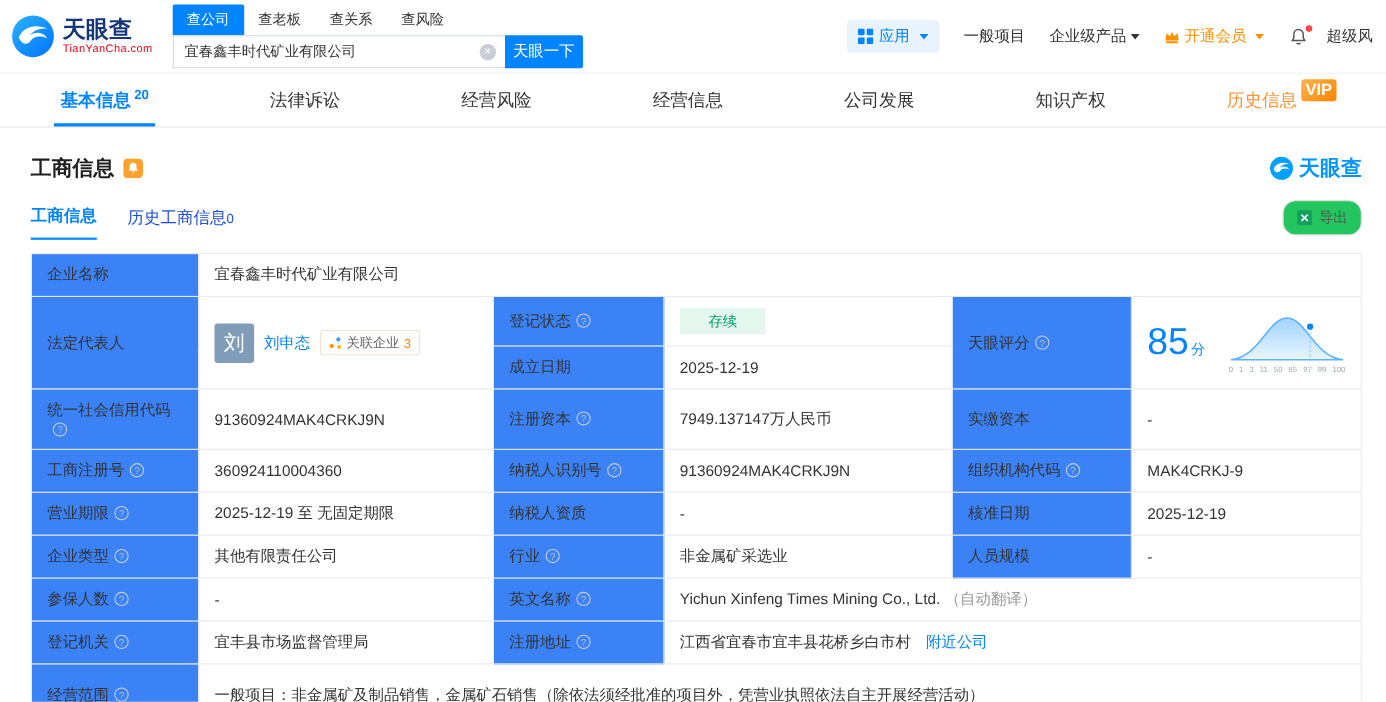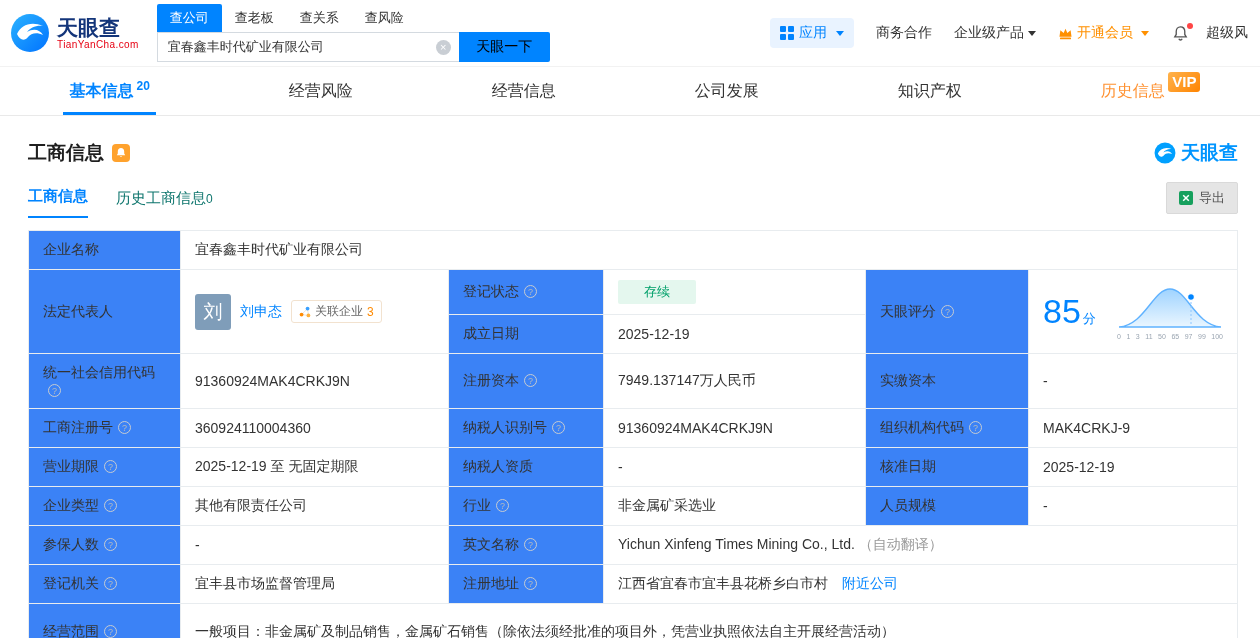--- a/index.html
+++ b/index.html
@@ -17,21 +17,21 @@
 
   .search-area { margin-left:18px; }
   .search-tabs { display:flex; align-items:flex-end; font-size:13px; color:#333; }
   .search-tab { padding:5px 13px; cursor:pointer;font-family:Liberation Mono, monospace; }
   .search-tab.active { background:#0084ff; color:#fff; border-radius:2px 2px 0 0; }
   .search-box { display:flex; height:30px; }
   .search-input-wrap { position:relative; width:302px; border:1px solid #d4dae0; border-right:none; display:flex; align-items:center; background:#fff; }
   .search-input { border:none; outline:none; width:100%; padding:0 30px 0 10px; font-size:13px; color:#333; background:transparent; }
   .clear-icon { position:absolute; right:8px; width:15px; height:15px; background:#c9ced4; border-radius:50%; color:#fff; font-size:11px; line-height:14px; text-align:center; cursor:pointer; }
   .clear-icon::before { content:"×"; }
-  .search-btn { width:91px; background:#0084ff; color:#000000; border:none; font-size:14px; border-radius:0 2px 2px 0; cursor:pointer; }
+  .search-btn { width:71px; background:#0084ff; color:#ffffff; border:none; font-size:14px; border-radius:0 2px 2px 0; cursor:pointer; }
 
   .top-right { margin-left:auto; display:flex; align-items:center; }
   .apps-btn { display:flex; align-items:center; gap:5px; background:#e9f3ff; color:#0084ff; padding:6px 10px; border-radius:4px; font-size:14px; cursor:pointer; }
   .top-link { margin-left:22px; font-size:14px; color:#333; display:flex; align-items:center; cursor:pointer; }
   .vip-link { margin-left:22px; color:#ff9000; display:flex; gap:4px; font-size:14px; align-items:center; cursor:pointer; }
   .caret { width:0; height:0; border:4px solid transparent; border-top:5px solid currentColor; margin-top:5px; margin-left:4px; }
   .bell-wrap { margin-left:22px; position:relative; cursor:pointer; line-height:0; }
   .red-dot { position:absolute; top:-1px; right:-3px; width:6px; height:6px; background:#ff4545; border-radius:50%; }
   .super-link { margin-left:16px; white-space:nowrap; overflow:hidden; max-width:52px; }
 
@@ -45,24 +45,24 @@
   .vip-tag { position:absolute; top:5px; right:-4px; background:linear-gradient(135deg,#ffb34d,#ff8400); color:#fff; font-size:15px; font-weight:bold; padding:1px 4px; border-radius:3px; line-height:1.2; }
 
   
   .section-head { display:flex; align-items:center; margin:24px 22px 0 28px; }
   .section-title { font-size:19px; font-weight:bold; color:#1f1f1f; }
   .bell-badge { margin-left:8px; line-height:0; cursor:pointer; }
   .watermark { margin-left:auto; display:flex; align-items:center; gap:5px; }
   .watermark-text { color:#0095ff; font-size:19px; font-weight:bold; }
 
   .subtabs { display:flex; align-items:flex-end; margin:16px 22px 0 28px; }
-  .subtab { font-size:15px; color:#0f766e; margin-right:28px; padding-bottom:10px; cursor:pointer; }
+  .subtab { font-size:15px; color:#1d4ed8; margin-right:28px; padding-bottom:10px; cursor:pointer; }
   .subtab.active { color:#0084ff; font-weight:bold; border-bottom:2px solid #0084ff; }
   .sub-count { font-size:12px; }
-  .export-btn { margin-left:auto; display:flex; align-items:center; gap:6px; border:1px solid #d9d9d9; border-radius:2px; padding:6px 12px; font-size:13px; color:#555; background:#e5e5e5; cursor:pointer; margin-bottom:4px; }
+  .export-btn { margin-left:auto; display:flex; align-items:center; gap:6px; border:1px solid #d9d9d9; border-radius:12px; padding:6px 12px; font-size:13px; color:#555; background:#22c55e; cursor:pointer; margin-bottom:4px; }
 
   
   .info-table { table-layout:fixed; border-collapse:collapse; width:1210px; margin:12px 22px 0 28px; font-size:14px; }
   .info-table td { border:1px solid #e8ecef; padding:10px 14px; color:#333; vertical-align:middle; }
   td.lbl { background:#3b82f6; }
   .help { display:inline-block; width:13px; height:13px; border:1px solid #c6cbd1; border-radius:50%; color:#b3b9bf; font-size:9px; line-height:12px; text-align:center; margin-left:5px; vertical-align:1px; cursor:pointer; }
   .help::before { content:"?"; }
   .status-badge { display:inline-block; background:#e4f7ee; color:#00a06a; padding:3px 26px; font-size:13px; border-radius:2px; }
   .rep { display:flex; align-items:center; gap:9px; }
   .avatar { width:36px; height:36px; background:#7f9db9; color:#fff; font-size:19px; display:flex; align-items:center; justify-content:center; border-radius:3px; cursor:pointer; }
@@ -122,21 +122,21 @@
     <div class="apps-btn">
       <svg width="14" height="14" viewBox="0 0 14 14">
         <rect x="0" y="0" width="6" height="6" rx="1" fill="#0084ff"></rect>
           <rect x="8" y="0" width="6" height="6" rx="1" fill="#0084ff"></rect>
         <rect x="0" y="8" width="6" height="6" rx="1" fill="#0084ff"></rect>
           <rect x="8" y="8" width="6" height="6" rx="1" fill="#0084ff"></rect>
       </svg>
       <span>应用</span>
       <span class="caret"></span>
     </div>
-    <a class="top-link">商务合作</a>
+    <a class="top-link">一般项目</a>
     <a class="top-link">
       <span>企业级产品</span>
       <span class="caret"></span>
     </a>
     <a class="vip-link">
       <svg width="15" height="13" viewBox="0 0 16 14">
         <path d="M1.5 10.5 L2.5 3.5 L6 6.5 L8 2 L10 6.5 L13.5 3.5 L14.5 10.5 Z" fill="#ff9000"></path>
         <rect x="2" y="11.4" width="12" height="1.8" rx="0.9" fill="#ff9000"></rect>
       </svg>
       <span>开通会员</span>
@@ -150,20 +150,23 @@
       <span class="red-dot"></span>
     </div>
     <a class="top-link super-link">超级风</a>
   </div>
 </header>
 
 <nav class="nav">
   <div class="nav-tab active">
     <span>基本信息</span>
     <span class="nav-count">20</span>
+  </div>
+  <div class="nav-tab">
+    <span>法律诉讼</span>
   </div>
   <div class="nav-tab">
     <span>经营风险</span>
   </div>
   <div class="nav-tab">
     <span>经营信息</span>
   </div>
   <div class="nav-tab">
     <span>公司发展</span>
   </div>

